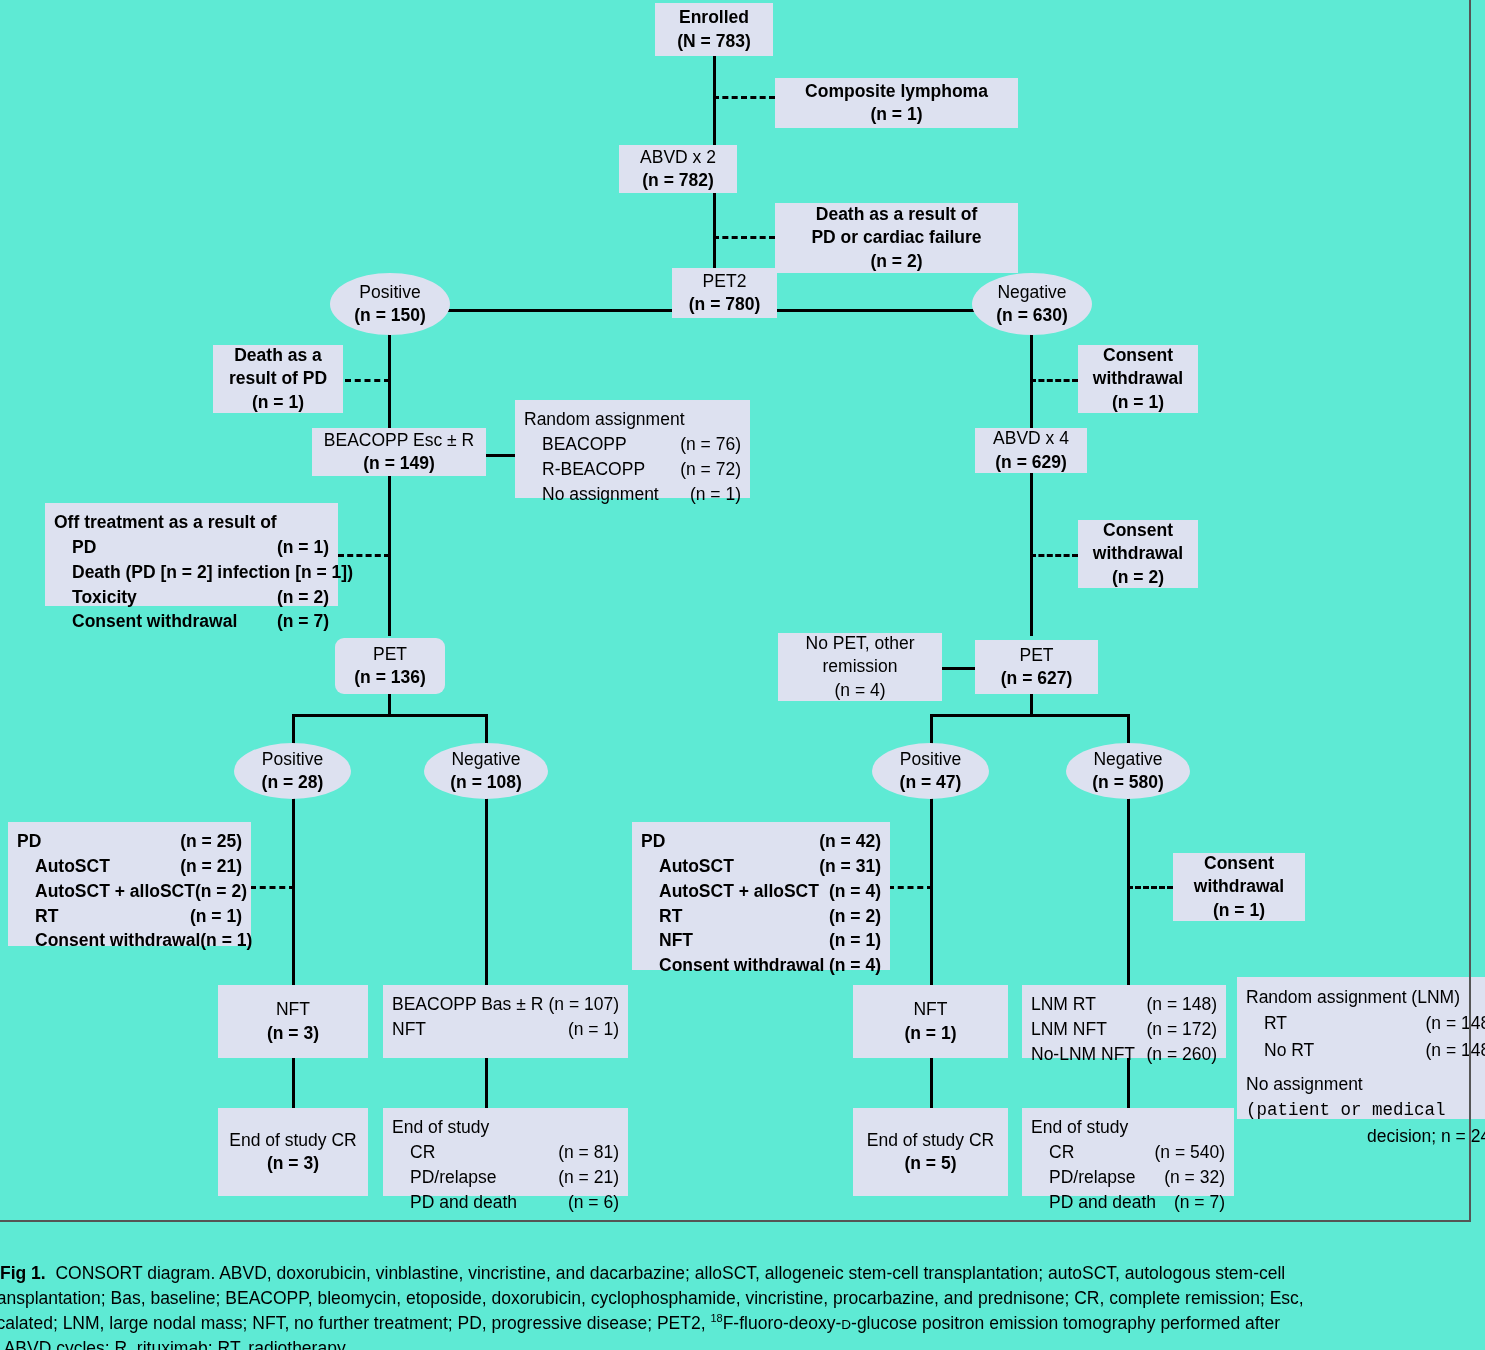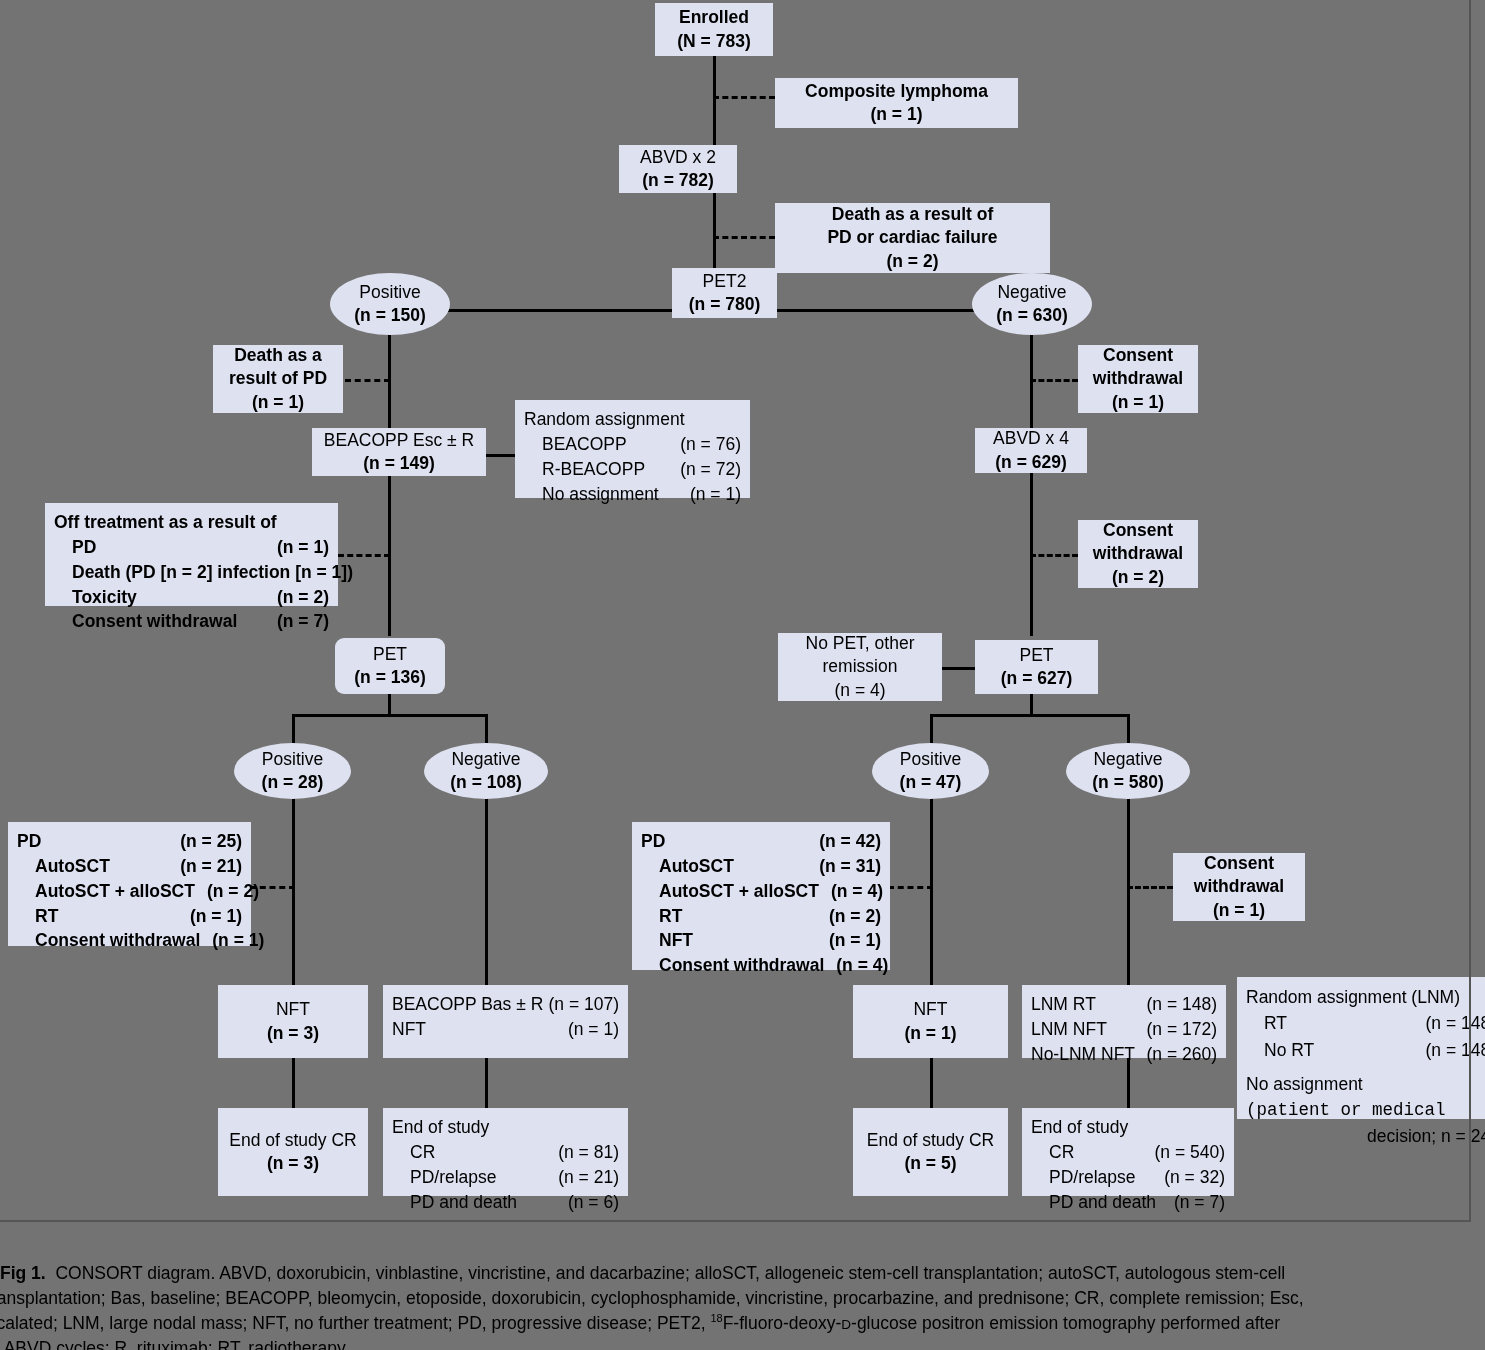--- a/index.html
+++ b/index.html
@@ -6,21 +6,21 @@
   body{
     font-family:"Liberation Sans", sans-serif;
     color:#000;
     -webkit-font-smoothing:antialiased;
   }
   #page{
     position:relative;
     width:1485px;
     height:1350px;
     overflow:hidden;
-    background:#737373;
+    background:#5eead4;
   }
   
   .node{
     position:absolute;
     background:#dde1f0;
     box-sizing:border-box;
     display:flex;
     flex-direction:column;
     justify-content:center;
     font-size:17.5px;
@@ -40,21 +40,21 @@
     font-size:17.5px;
     line-height:1.42;
     z-index:3;
   }
   .listnode .hdr{white-space:nowrap;}
   .listrow{
     display:flex;
     justify-content:space-between;
     white-space:nowrap;
   }
-  .indent{padding-left:18px;gap:12px;}
+  .indent{padding-left:18px;}
   
   .ln{position:absolute;background:#000;z-index:1;}
   .v{width:3px;}
   .h{height:3px;}
   .dash-h{
     position:absolute;
     height:0;
     border-top:3px dashed #000;
     z-index:1;
   }
@@ -142,21 +142,21 @@
   <div class="node center bold" style="left:775px;top:78px;width:243px;height:50px;">
     <span>Composite lymphoma</span>
     <span>(n = 1)</span>
   </div>
 
   <div class="node center" style="left:619px;top:145px;width:118px;height:48px;">
     <span>ABVD x 2</span>
     <span class="bold">(n = 782)</span>
   </div>
 
-  <div class="node center bold" style="left:775px;top:203px;width:275px;height:70px;">
+  <div class="node center bold" style="left:775px;top:203px;width:243px;height:70px;">
     <span>Death as a result of</span>
     <span>PD or cardiac failure</span>
     <span>(n = 2)</span>
   </div>
 
   <div class="node center" style="left:672px;top:268px;width:105px;height:50px;">
     <span>PET2</span>
     <span class="bold">(n = 780)</span>
   </div>
 

